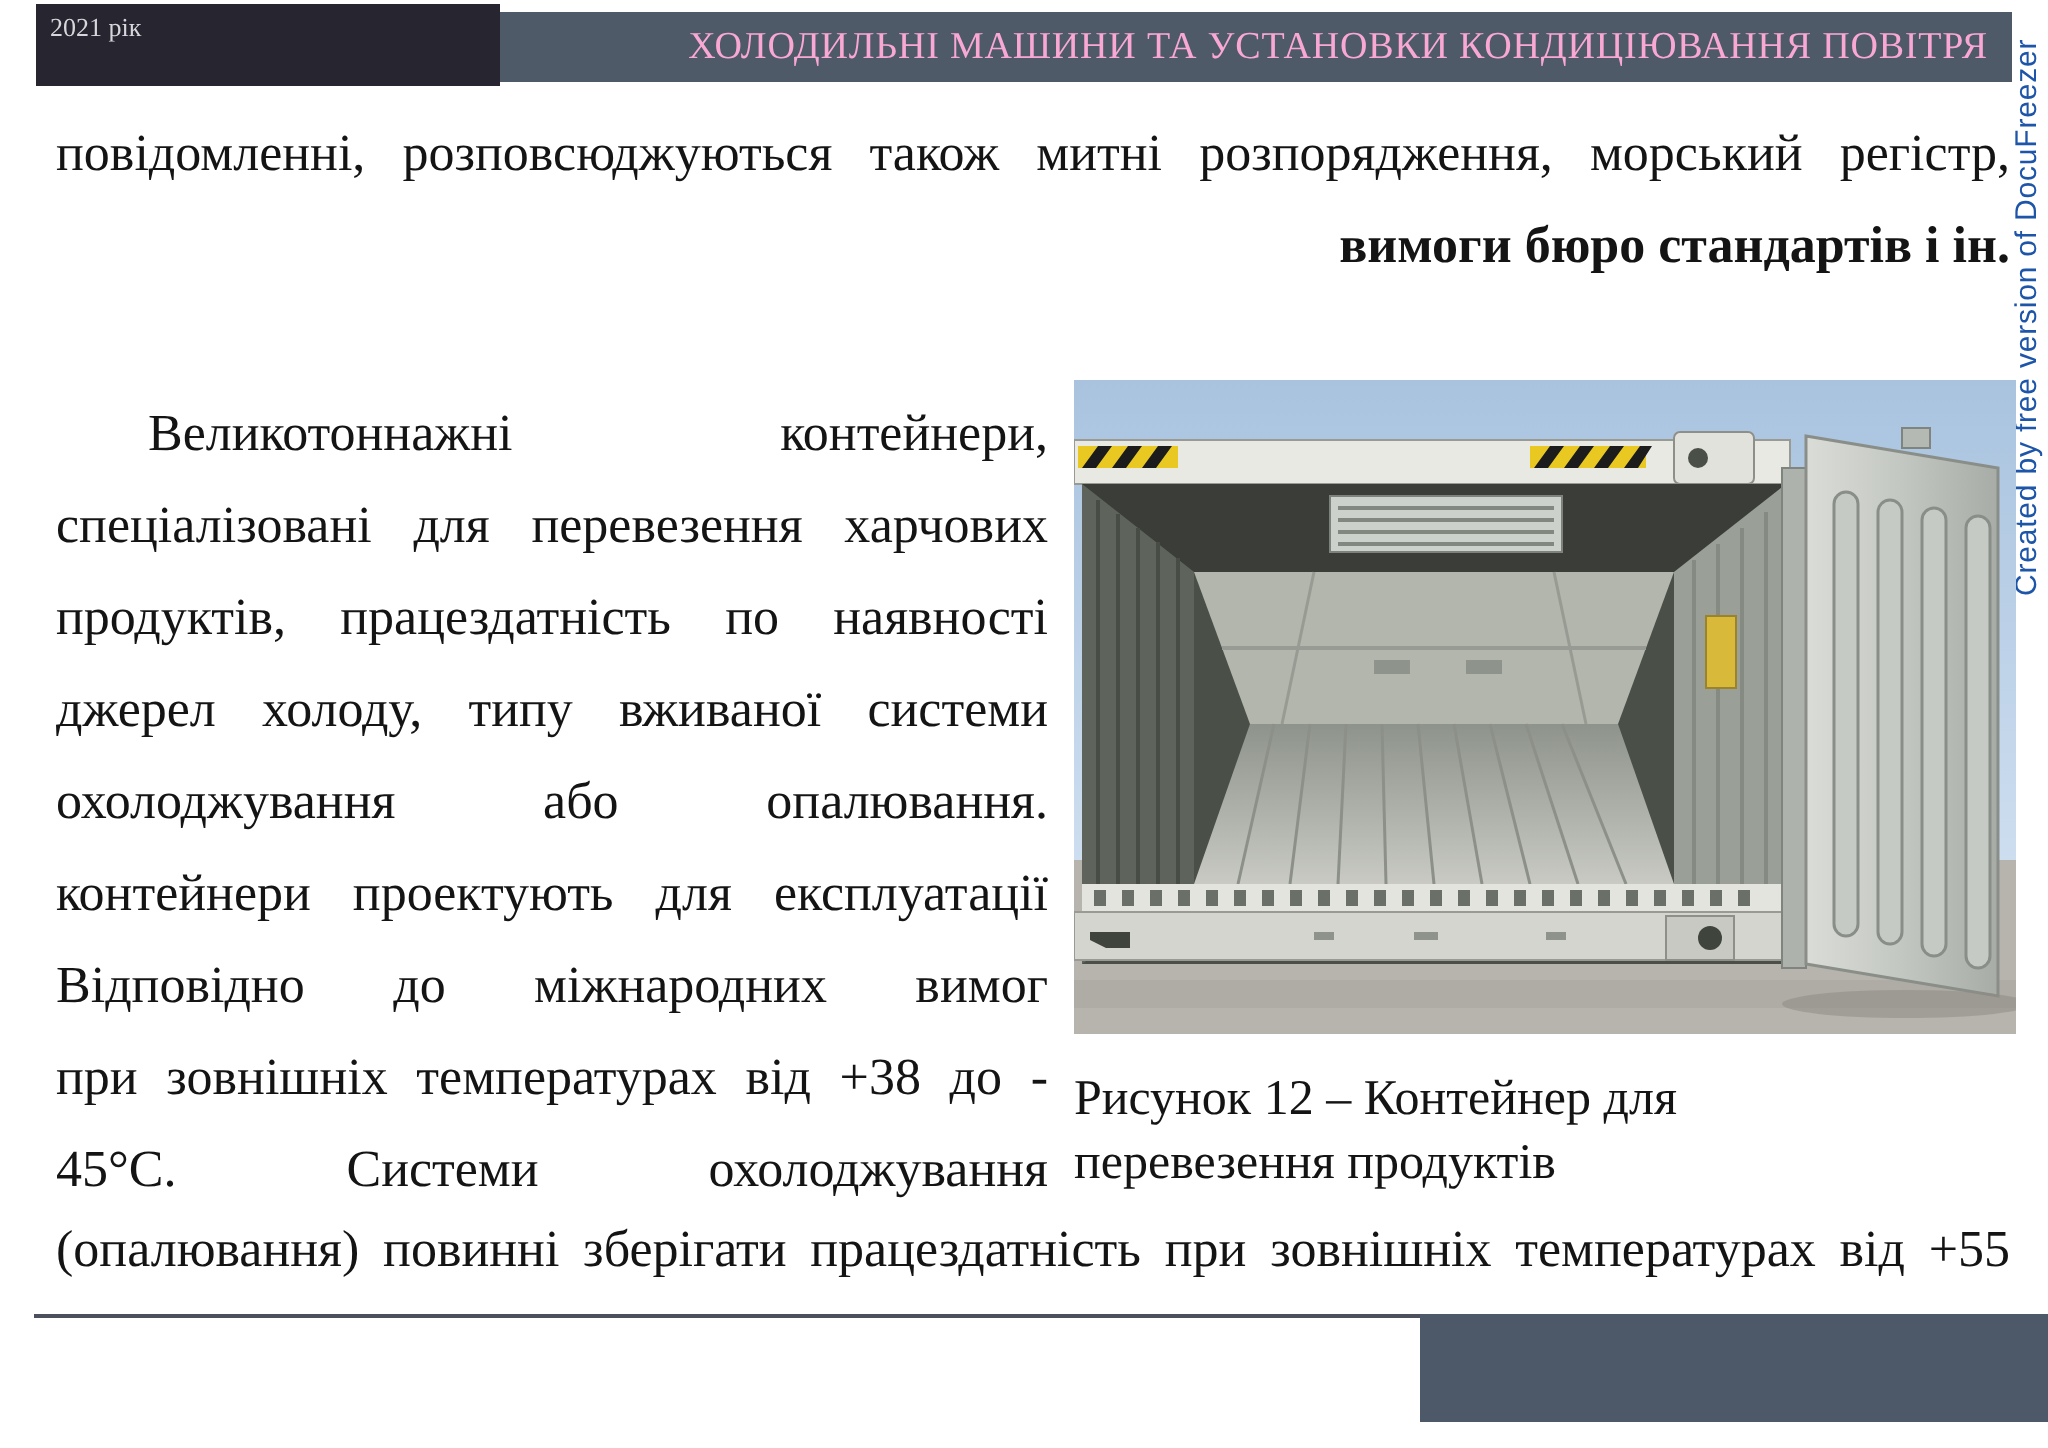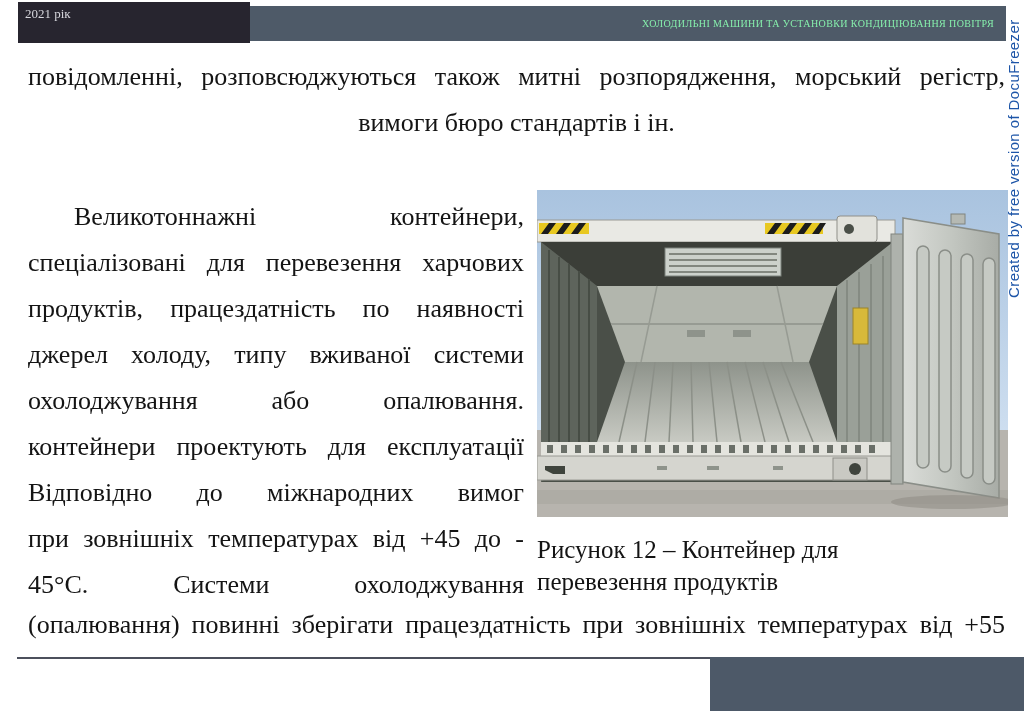--- a/index.html
+++ b/index.html
@@ -8,38 +8,38 @@
     overflow:hidden;font-family:"Liberation Serif", serif;color:#141414;
   }
   
   .year-bar{
     position:absolute;left:18px;top:2px;width:232px;height:41px;
     background:#27252f;color:#d6d6dc;font-size:13px;
     padding:4px 0 0 7px;box-sizing:border-box;
   }
   .title-bar{
     position:absolute;left:250px;top:6px;width:756px;height:35px;
-    background:#4e5a68;color:#86efac;font-size:10px;letter-spacing:.4px;
+    background:#4e5a68;color:#f9a8d4;font-size:19px;letter-spacing:.4px;
     display:flex;align-items:center;justify-content:flex-end;
     padding-right:12px;box-sizing:border-box;white-space:nowrap;
   }
   
   .watermark{
     position:absolute;top:-62px;right:2px;height:360px;
     writing-mode:vertical-rl;transform:rotate(180deg);
     color:#1d55a8;font-family:"Liberation Sans", sans-serif;
     font-size:15px;letter-spacing:.4px;white-space:nowrap;
   }
   
   .textblock{position:absolute;font-size:26px;line-height:46px;}
   .para1{left:28px;top:54px;width:977px;}
   .colpara{left:28px;top:194px;width:496px;}
   .bottomline{left:28px;top:602px;width:977px;}
   .jline{text-align:justify;text-align-last:justify;}
-  .pline{text-align:center;}
+  .pline{text-align:right;font-weight:bold;}
   .indent{text-indent:46px;}
   
   .figure{position:absolute;left:537px;top:190px;width:471px;}
   .photo{display:block;width:471px;height:327px;}
   .caption{
     position:absolute;left:537px;top:534px;width:471px;
     text-align:left;font-size:25px;line-height:32px;
   }
   
   .footer-line{position:absolute;left:17px;top:657px;width:693px;height:2px;background:#4c505c;}
@@ -65,21 +65,21 @@
   </div>
 
   <div class="textblock colpara">
     <div class="jline indent">Великотоннажні контейнери,</div>
     <div class="jline">спеціалізовані для перевезення харчових</div>
     <div class="jline">продуктів, працездатність по наявності</div>
     <div class="jline">джерел холоду, типу вживаної системи</div>
     <div class="jline">охолоджування або опалювання.</div>
     <div class="jline">контейнери проектують для експлуатації</div>
     <div class="jline">Відповідно до міжнародних вимог</div>
-    <div class="jline">при зовнішніх температурах від +45 до -</div>
+    <div class="jline">при зовнішніх температурах від +38 до -</div>
     <div class="jline">45°С. Системи охолоджування</div>
   </div>
 
   <div class="textblock bottomline">
     <div class="jline">(опалювання) повинні зберігати працездатність при зовнішніх температурах від +55</div>
   </div>
 
   <div class="figure">
     <svg class="photo" viewBox="0 0 471 327" xmlns="http://www.w3.org/2000/svg">
       <defs>

